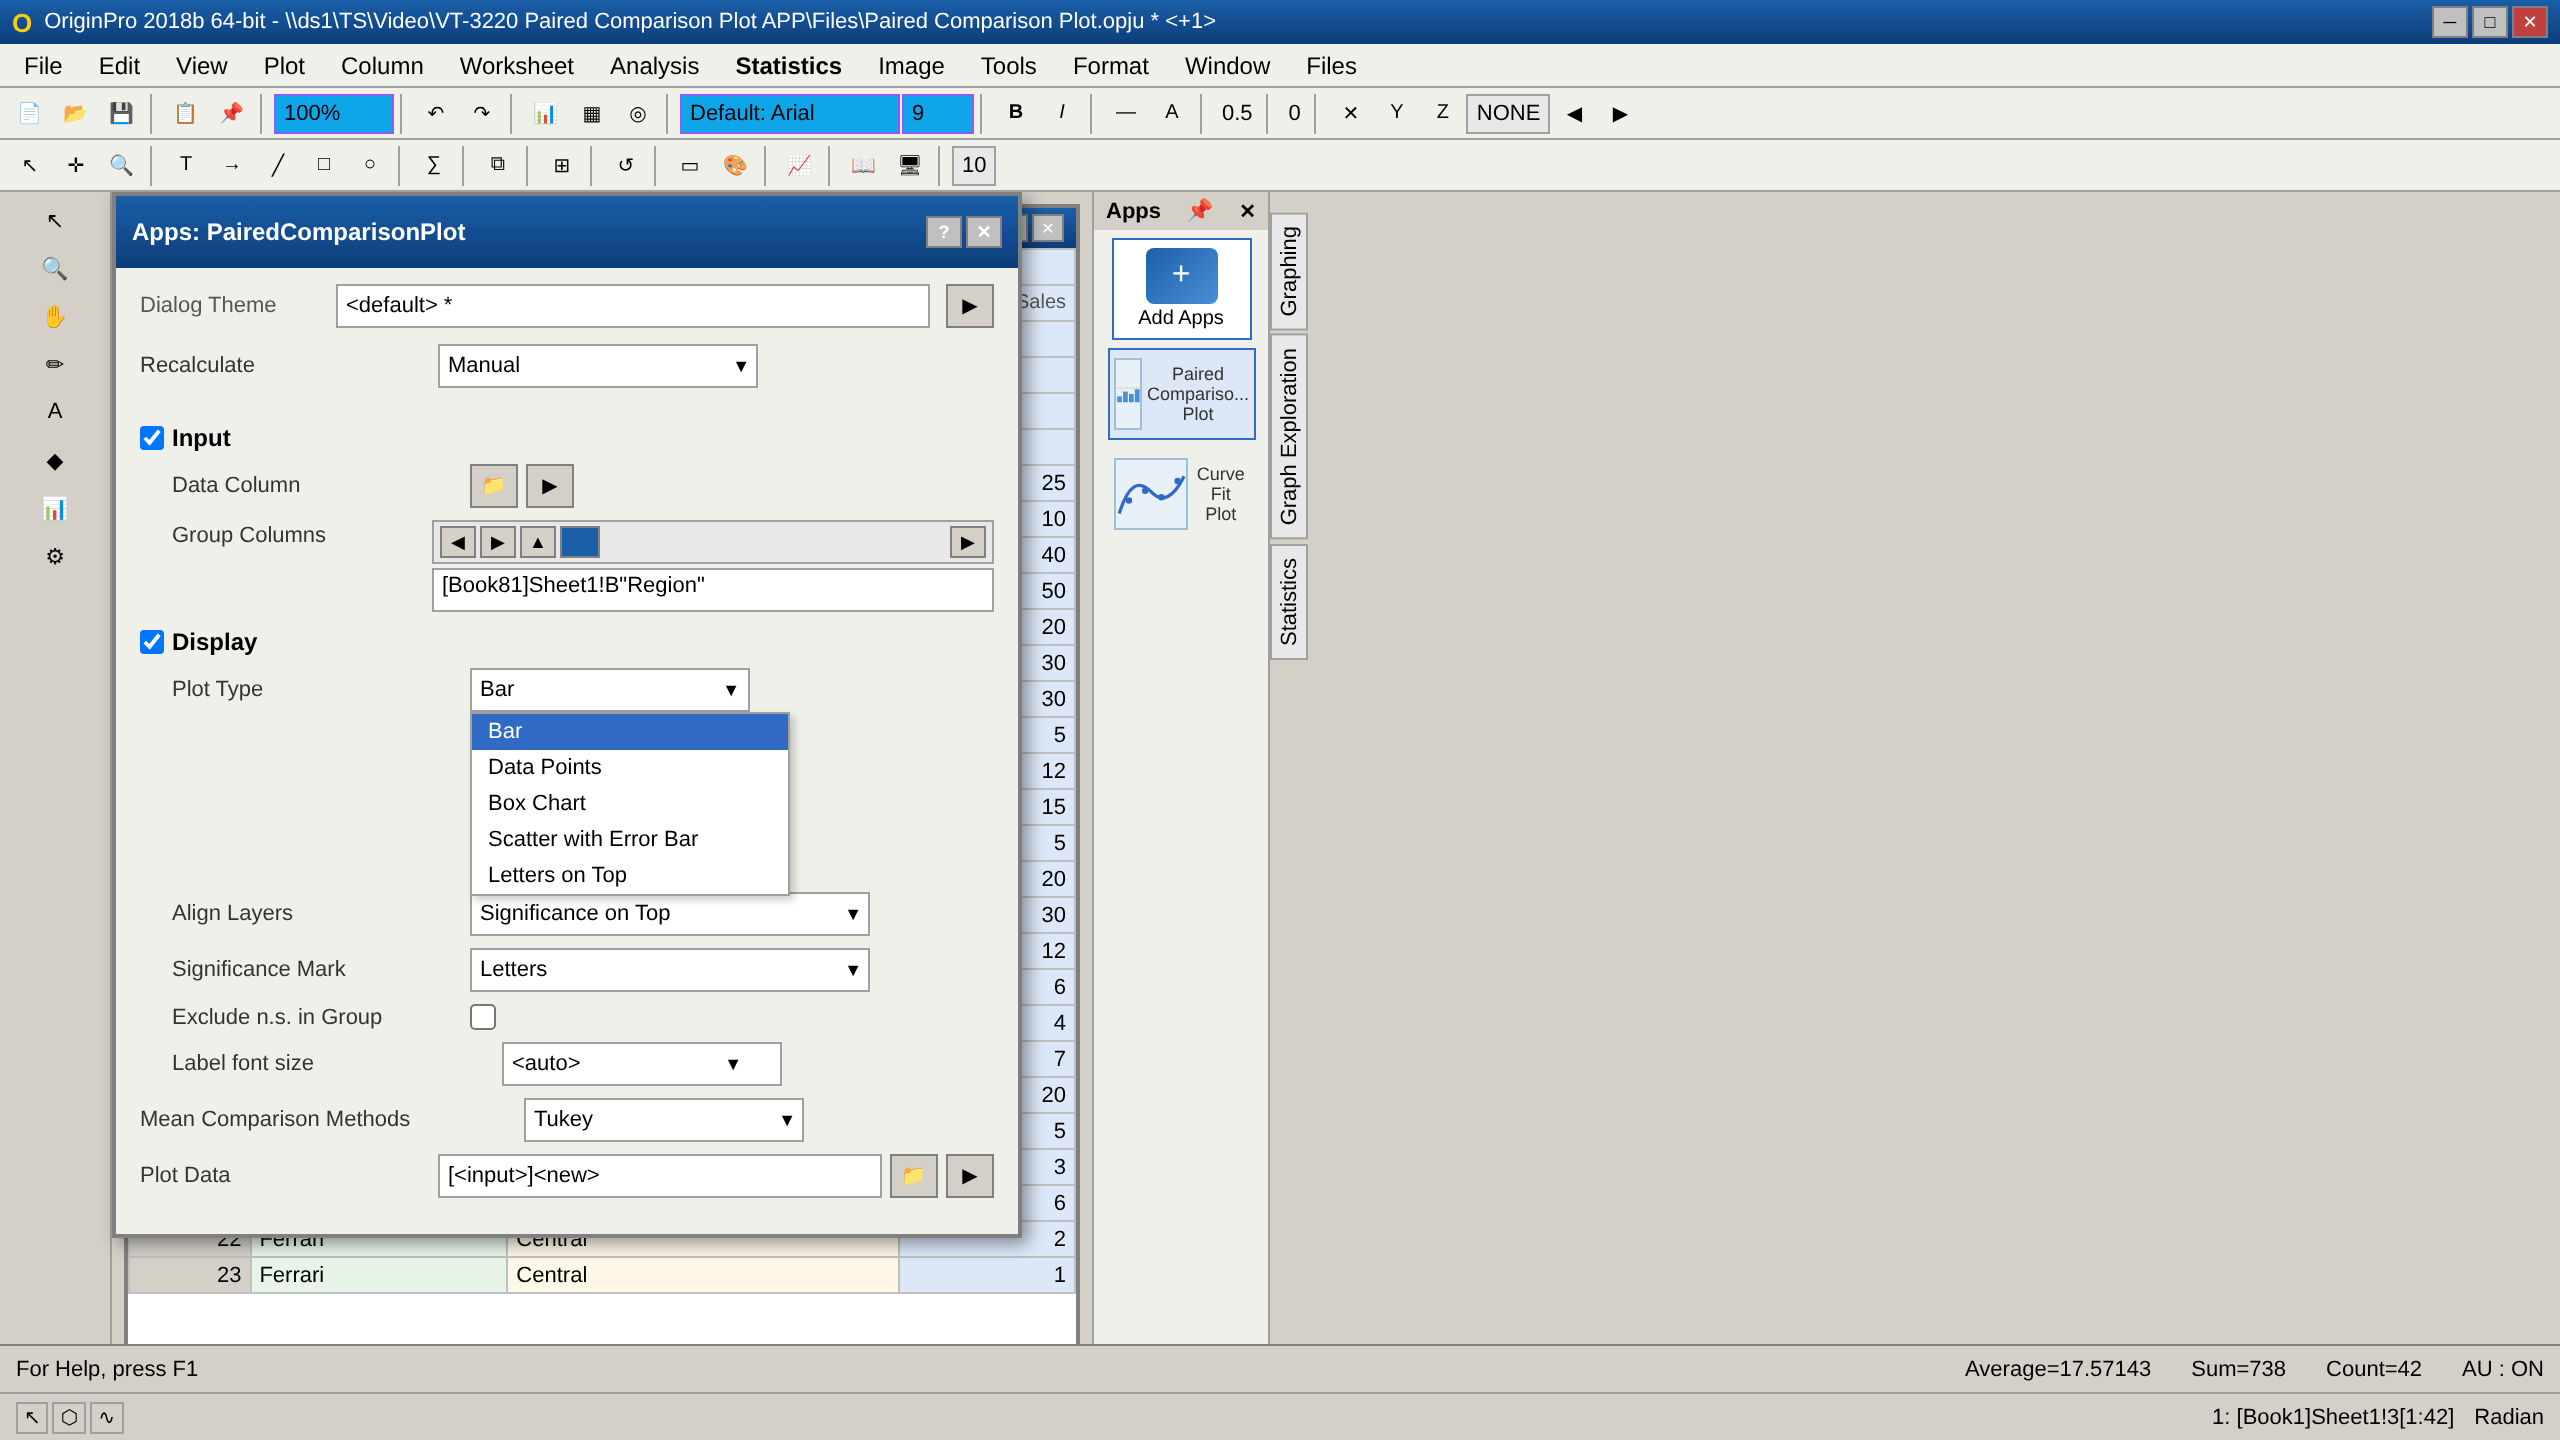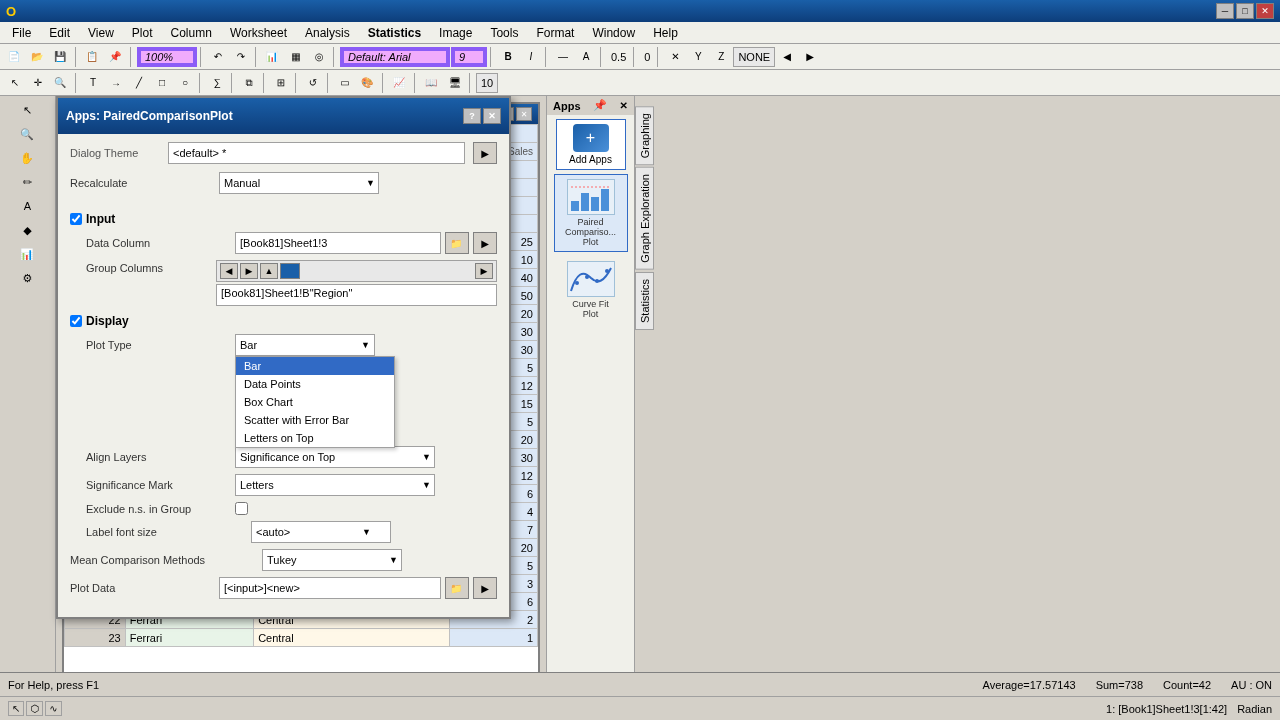--- a/index.html
+++ b/index.html
@@ -37,21 +37,21 @@
     .toolbar {
       background: #f0f0ea; height: 26px; display: flex; align-items: center;
       padding: 0 4px; border-bottom: 1px solid #a0a0a0; gap: 1px;
     }
     .tb-btn {
       width: 22px; height: 22px; background: #f0f0ea; border: 1px solid transparent;
       display: flex; align-items: center; justify-content: center; font-size: 10px; cursor: pointer;
     }
     .tb-sep { width: 4px; height: 20px; border-left: 1px solid #a0a0a0; margin: 0 2px; }
     .tb-input {
-      height: 20px; border: 4px solid #8b5cf6; padding: 0 4px; font-size: 11px; background: #f0abfc; font-style: italic;
+      height: 20px; border: 1px solid #8b5cf6; padding: 0 4px; font-size: 11px; background: #0ea5e9;
     }
 
     
     .toolbar2 {
       background: #f0f0ea; height: 26px; display: flex; align-items: center;
       padding: 0 4px; border-bottom: 1px solid #a0a0a0; gap: 1px;
     }
 
     
     .sheet-window {
@@ -200,21 +200,21 @@
     .add-apps-btn {
       width: 70px; background: white; border: 1px solid #316ac5; padding: 4px;
       display: flex; flex-direction: column; align-items: center; cursor: pointer; font-size: 10px;
     }
     .add-apps-icon {
       width: 36px; height: 28px; background: linear-gradient(135deg, #1a5fa8, #4a90d9);
       border-radius: 4px; display: flex; align-items: center; justify-content: center;
       color: white; font-size: 16px; margin-bottom: 2px;
     }
     .app-item {
-      width: 74px; display: flex; flex-direction: column; align-items: center;
+      width: 74px; display: flex; align-items: center;
       cursor: pointer; padding: 4px 2px; border: 1px solid transparent; gap: 2px;
     }
     .app-icon-img {
       width: 48px; height: 36px; background: #e8f0f8;
       border: 1px solid #a0c0d8; display: flex; align-items: center; justify-content: center;
       font-size: 9px; color: #555; text-align: center; overflow: hidden;
     }
     .app-label { font-size: 9px; text-align: center; color: #333; }
 
     
@@ -236,20 +236,21 @@
       width: 22px; height: 22px; background: #d4d0c8; border: 1px solid transparent;
       display: flex; align-items: center; justify-content: center; cursor: pointer; font-size: 11px; margin: 1px;
     }
   </style>
 </head>
 <body>
 
 <div class="title-bar">
   <div class="title-bar-left">
     <span style="font-weight:bold;font-size:13px;color:#ffcc00;">O</span>
+    <span style="font-size:11px;">OriginPro 2018b 64-bit - \\ds1\TS\Video\VT-3220 Paired Comparison Plot APP\Files\Paired Comparison Plot.opju * &lt;+1&gt;</span>
   </div>
   <div class="title-bar-buttons">
     <div class="title-btn">─</div>
     <div class="title-btn">□</div>
     <div class="title-btn" style="background:#c04040;color:white;">✕</div>
   </div>
 </div>
 
 <div class="app-body">
 
@@ -259,21 +260,21 @@
     <span class="menu-item">View</span>
     <span class="menu-item">Plot</span>
     <span class="menu-item">Column</span>
     <span class="menu-item">Worksheet</span>
     <span class="menu-item">Analysis</span>
     <span class="menu-item stats">Statistics</span>
     <span class="menu-item">Image</span>
     <span class="menu-item">Tools</span>
     <span class="menu-item">Format</span>
     <span class="menu-item">Window</span>
-    <span class="menu-item">Help</span>
+    <span class="menu-item">Files</span>
   </div>
 
   <div class="toolbar">
     <div class="tb-btn">📄</div>
     <div class="tb-btn">📂</div>
     <div class="tb-btn">💾</div>
     <div class="tb-sep"></div>
     <div class="tb-btn">📋</div>
     <div class="tb-btn">📌</div>
     <div class="tb-sep"></div>
@@ -583,21 +584,20 @@
           </div>
 
           <div class="section-header" style="margin-top:18px;">
             <input type="checkbox" checked="" class="section-checkbox" style="">
             <span class="section-title">Input</span>
           </div>
 
           <div class="form-row">
             <span class="form-label">Data Column</span>
             <div class="form-control">
-              <input type="text" class="form-input" value="[Book81]Sheet1!3" style="">
               <div class="form-btn">📁</div>
               <div class="form-btn">▶</div>
             </div>
           </div>
 
           <div class="group-columns-row">
             <span class="group-columns-label">Group Columns</span>
             <div class="group-columns-control">
               <div class="group-cols-toolbar">
                 <div class="gc-btn">◀</div>

